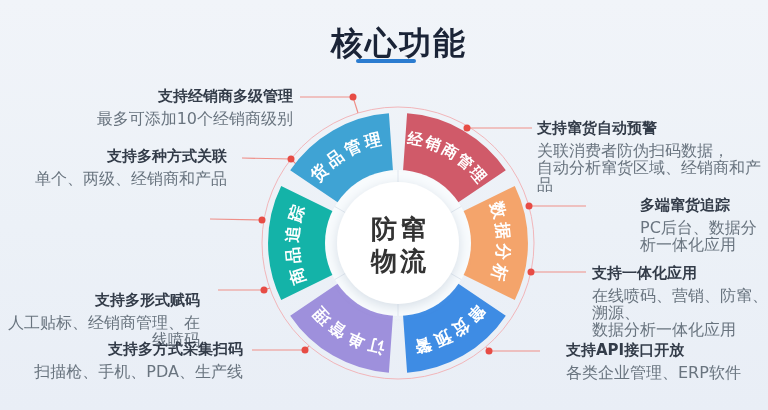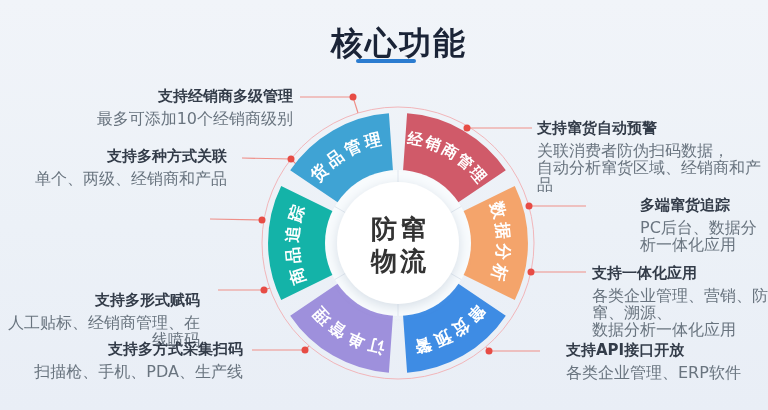--- a/index.html
+++ b/index.html
@@ -141,21 +141,21 @@
   <div class="callout left lc5">
     <div class="c-title">支持多方式采集扫码</div>
     <div class="c-desc">扫描枪、手机、PDA、生产线</div>
   </div>
   <div class="callout right rc2">
     <div class="c-title">多端窜货追踪</div>
     <div class="c-desc">PC后台、数据分析一体化应用</div>
   </div>
   <div class="callout right rc3">
     <div class="c-title">支持一体化应用</div>
-    <div class="c-desc">各类企业管理、营销、防窜、溯源、
+    <div class="c-desc">在线喷码、营销、防窜、溯源、
 数据分析一体化应用</div>
   </div>
   <div class="callout right rc4">
     <div class="c-title">支持API接口开放</div>
     <div class="c-desc">各类企业管理、ERP软件</div>
   </div>
 
 </div>
 
 </body></html>

